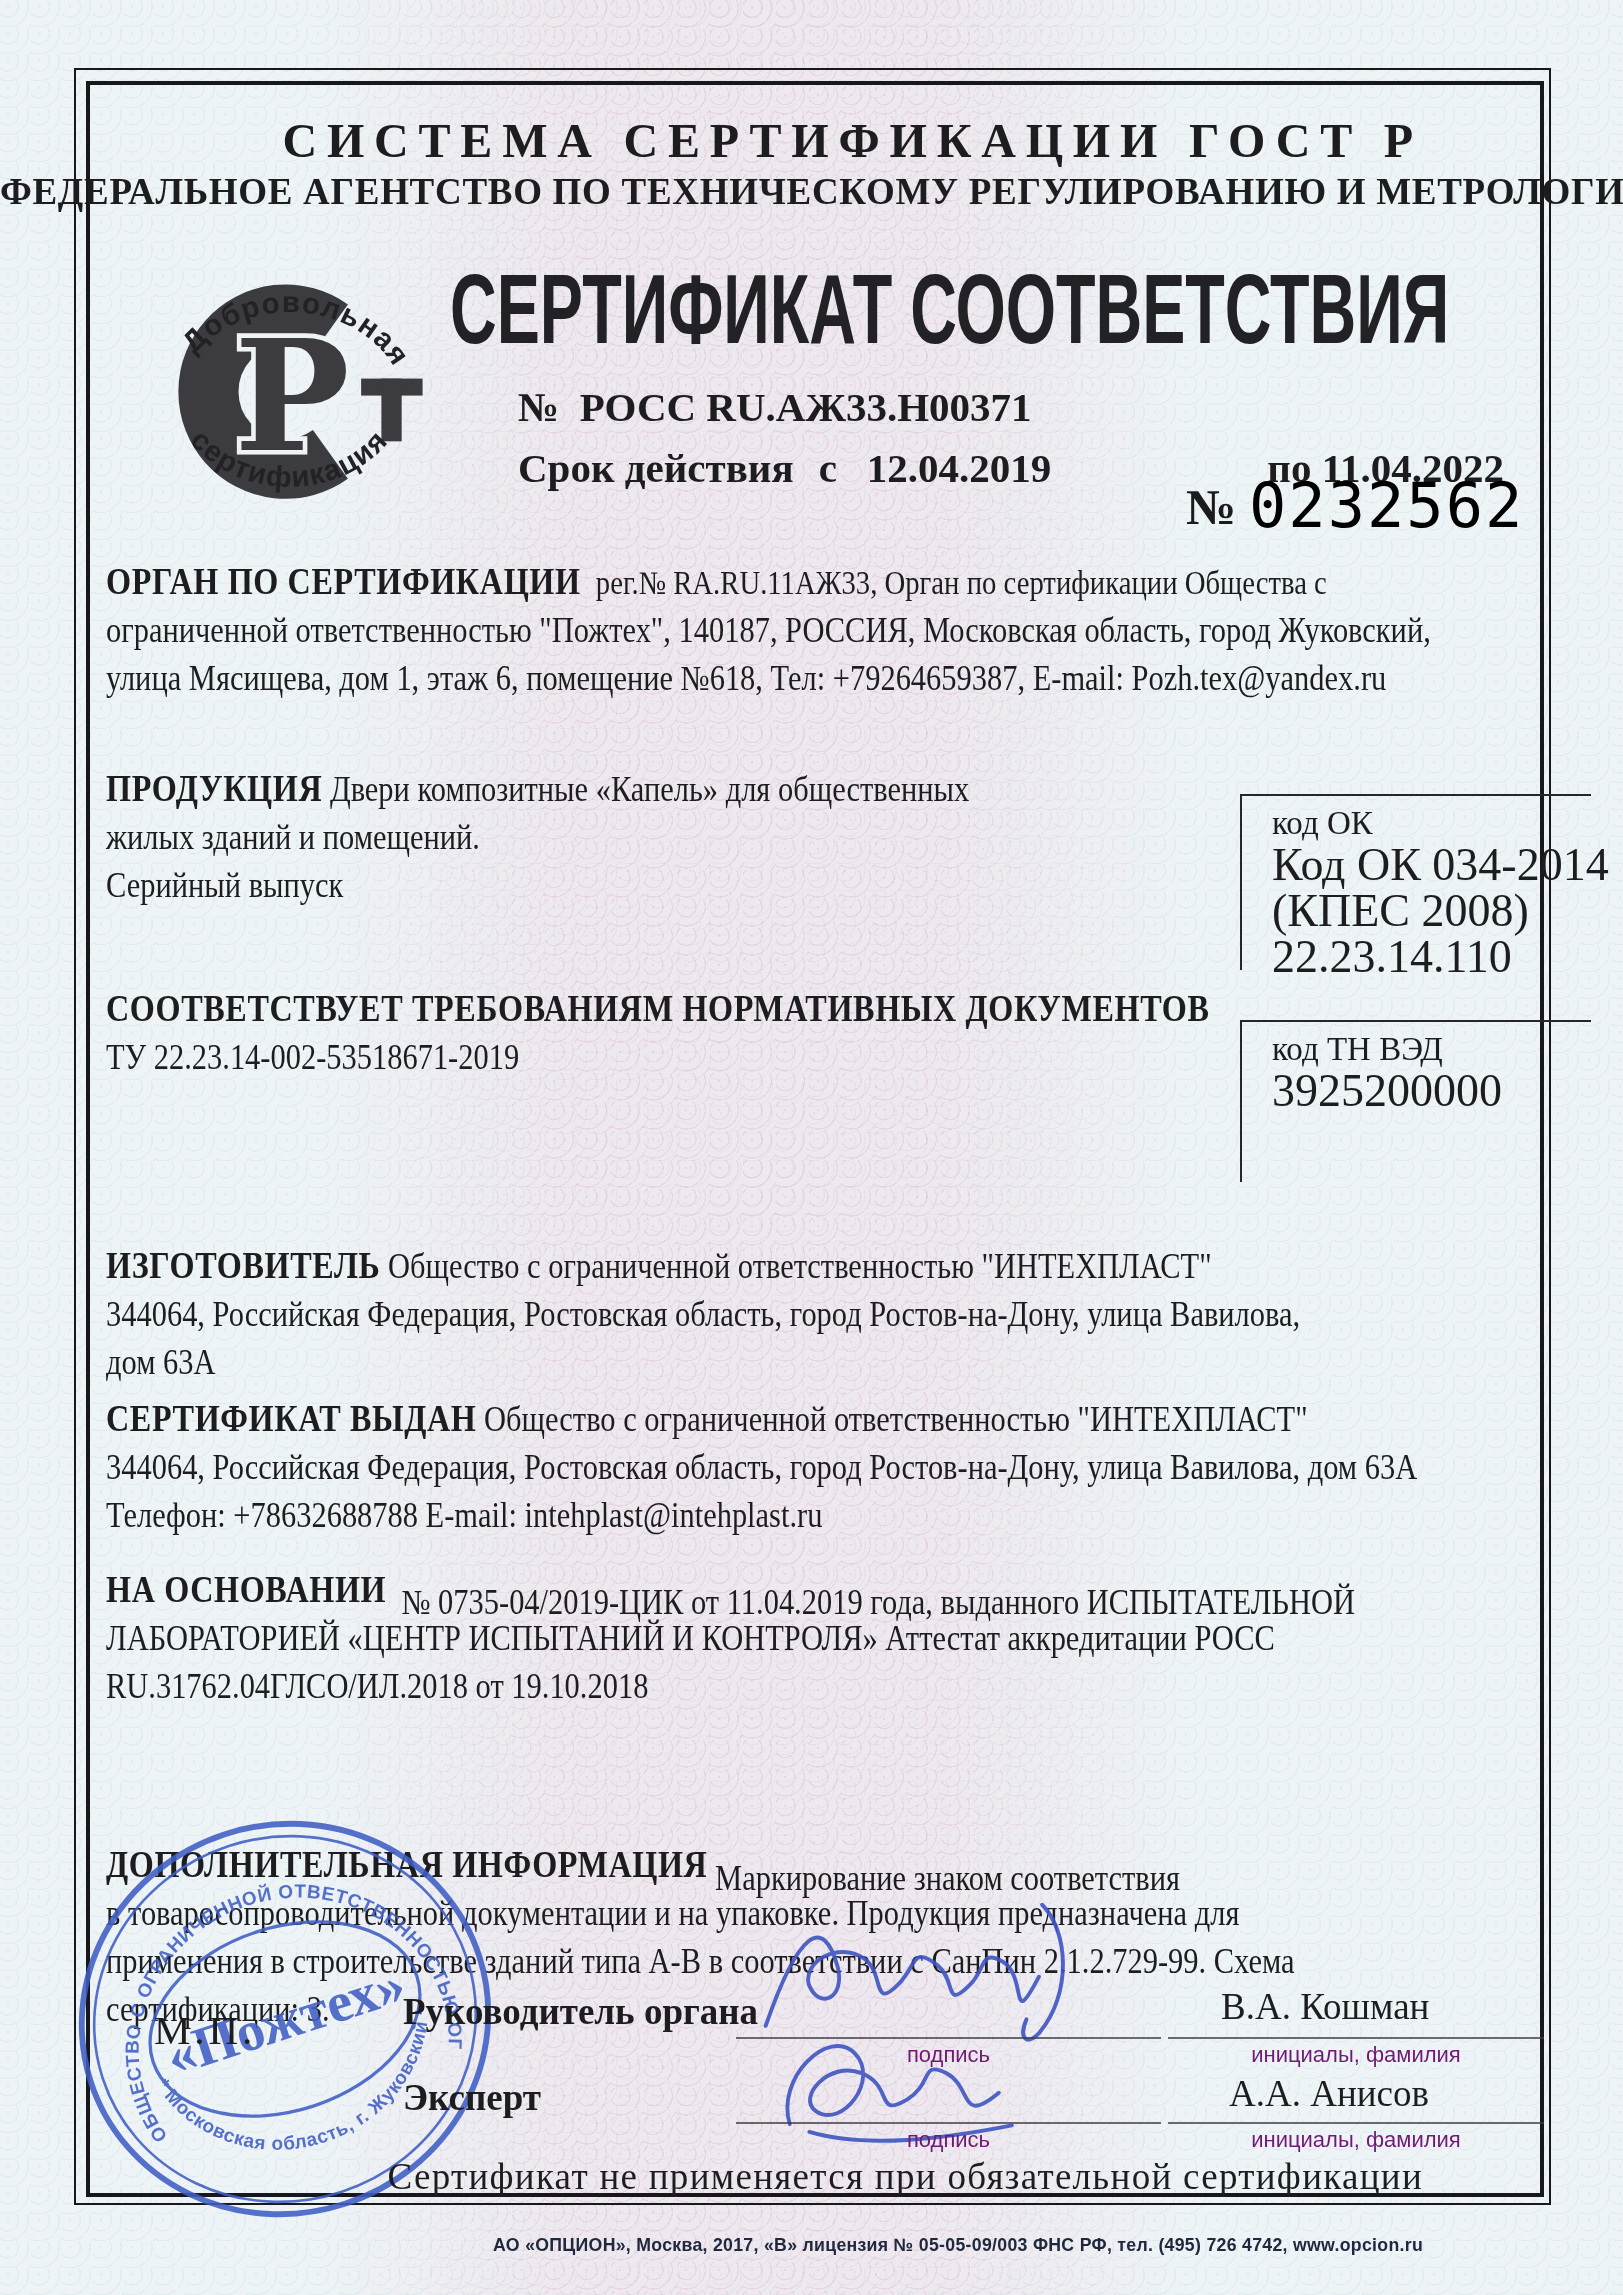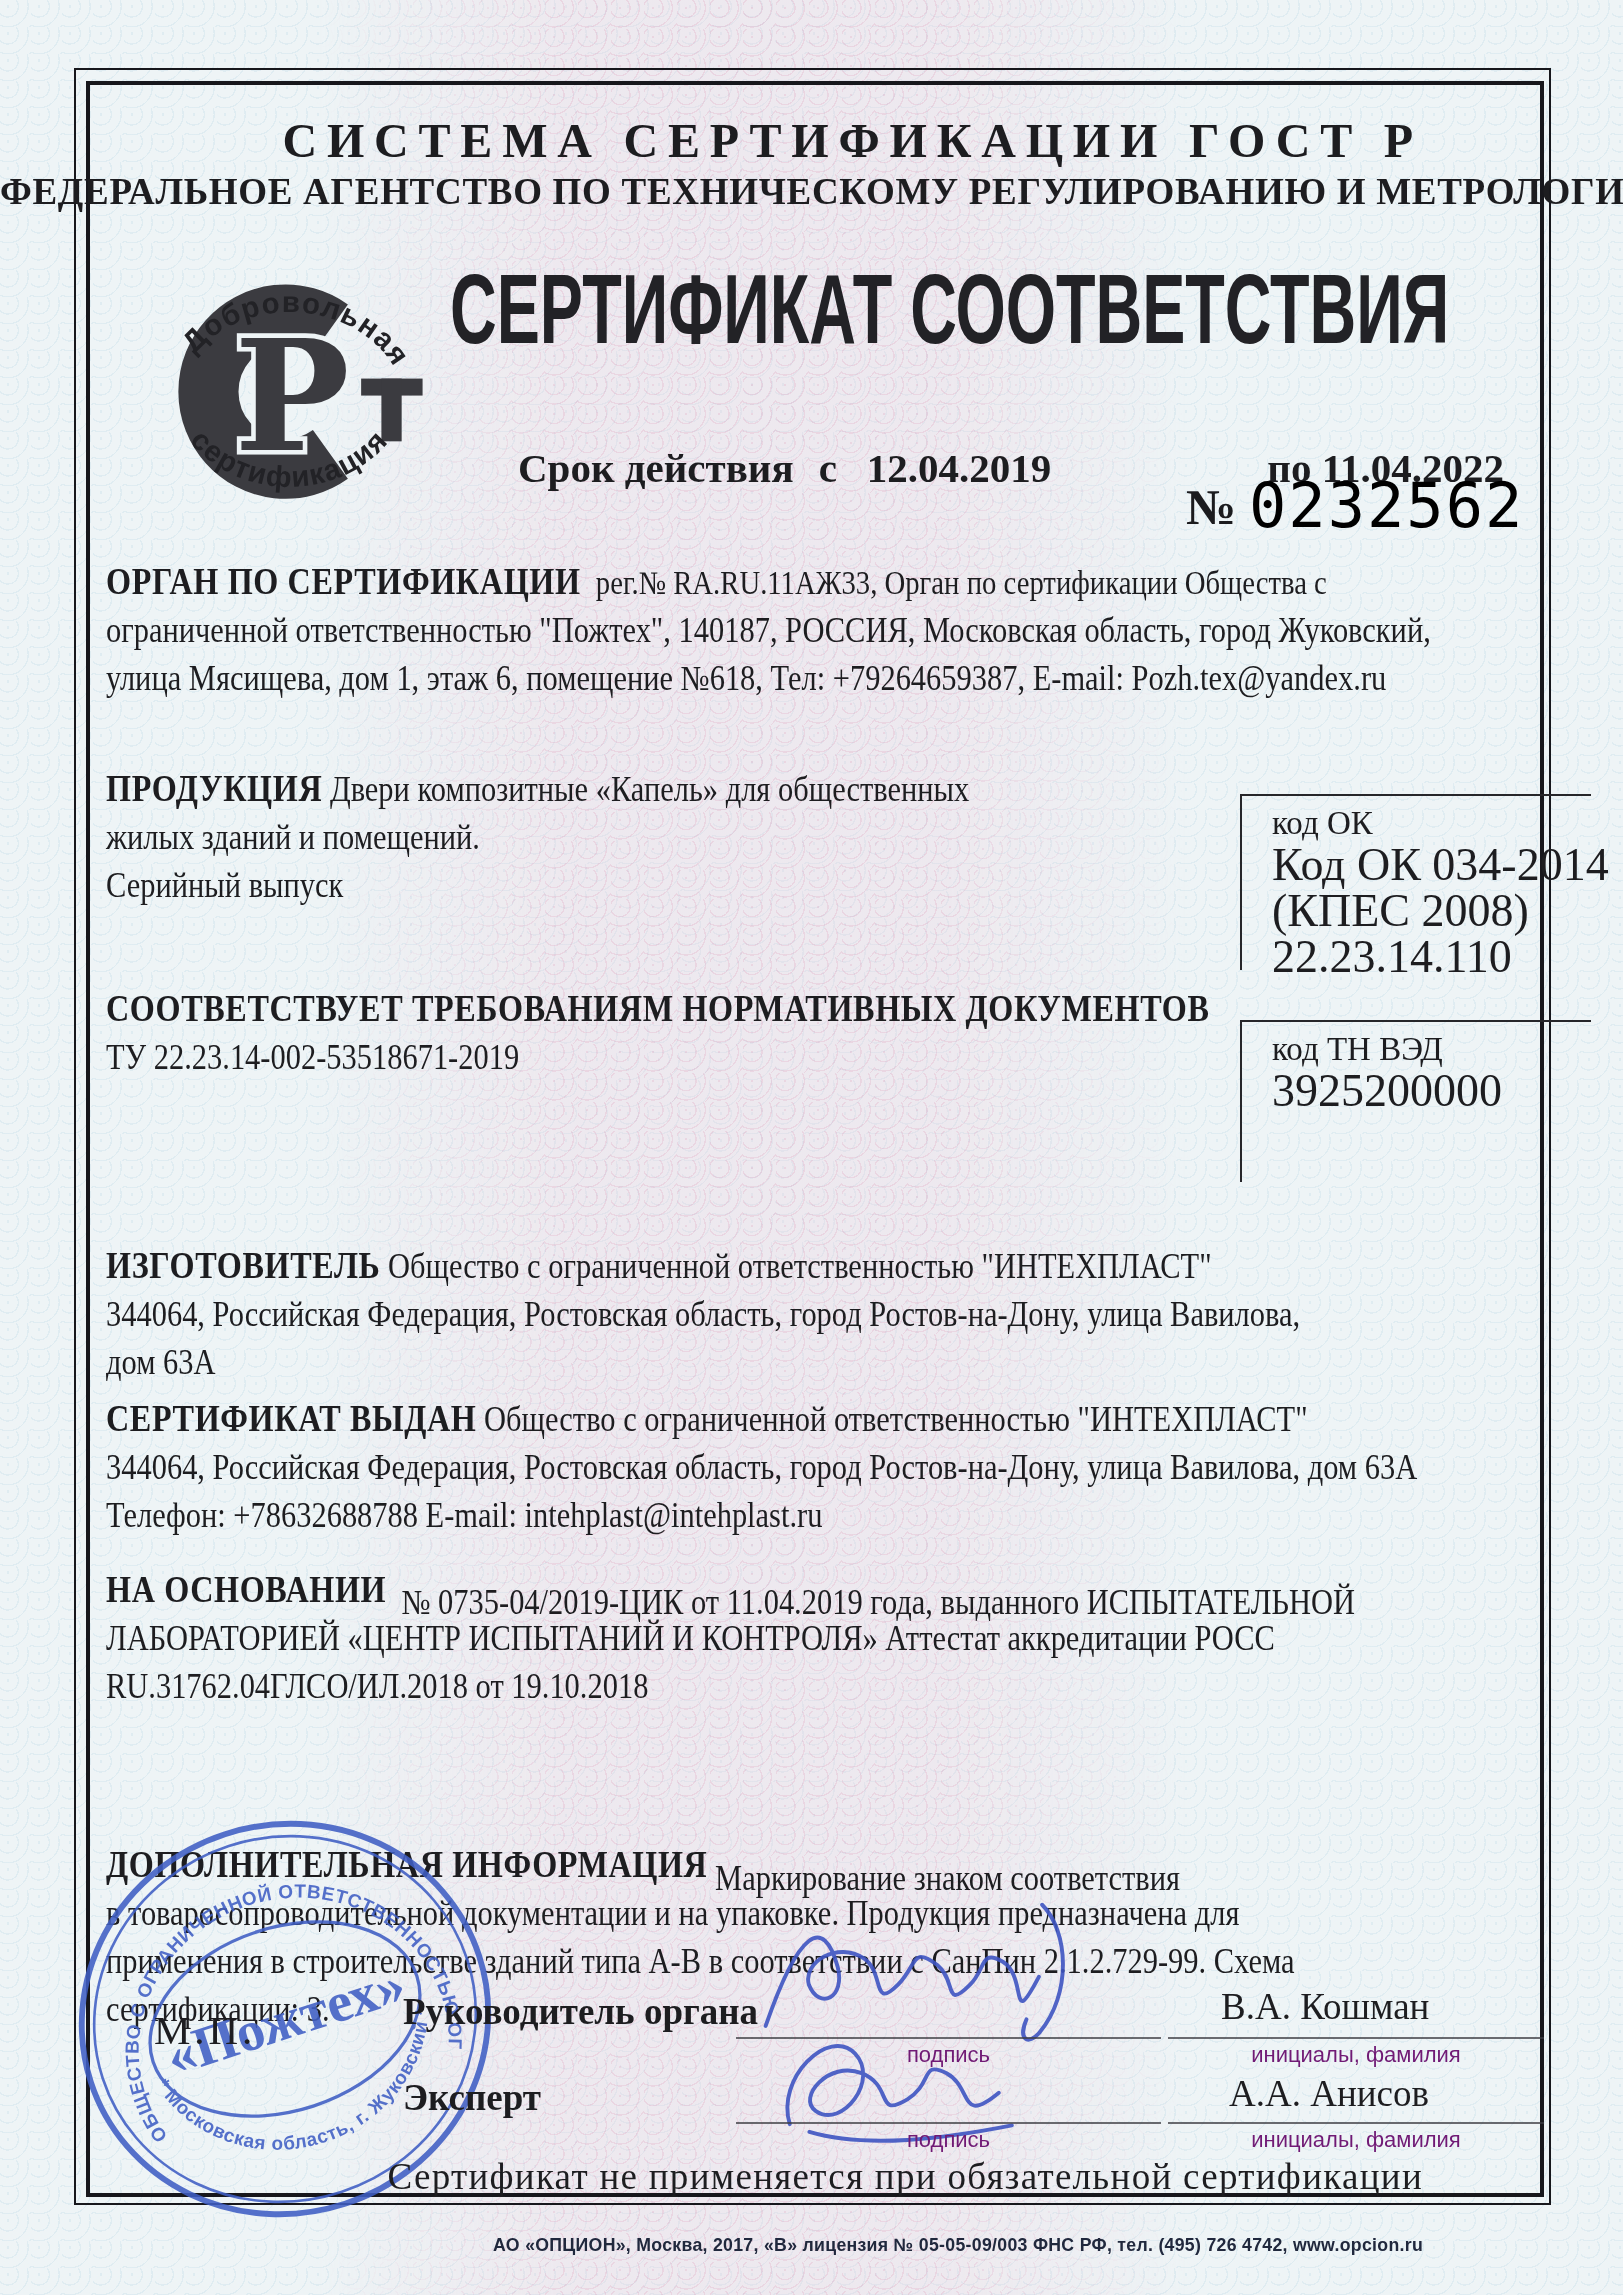--- a/index.html
+++ b/index.html
@@ -80,20 +80,23 @@
         <textPath href="#logoTopArc" xlink:href="#logoTopArc" startOffset="6%">Добровольная</textPath>
       </text>
       <text font-family="Liberation Sans, sans-serif" font-weight="bold" font-size="45" fill="#222226" letter-spacing="2">
         <textPath href="#logoBotArc" xlink:href="#logoBotArc" startOffset="7%">сертификация</textPath>
       </text>
     </svg>
   </div>
 
   <div class="abs title">СЕРТИФИКАТ СООТВЕТСТВИЯ</div>
 
+  <div class="abs numline">
+    <span>№</span>&nbsp;&nbsp;<span>РОСС RU.АЖ33.Н00371</span>
+  </div>
   <div class="abs validity">
     <span>Срок действия</span><span class="gap1"></span><span>с</span><span class="gap2"></span><span>12.04.2019</span><span class="gap3"></span><span>по</span>&nbsp;<span>11.04.2022</span>
   </div>
 
   <div class="abs blankno-sym">№</div>
   <div class="abs blankno-digits">0232562</div>
 
   <div class="abs sec" style="left:106px;top:558px;">
     <div class="ln"><span class="h">ОРГАН ПО СЕРТИФИКАЦИИ</span>&nbsp;&nbsp;<span class="reg">рег.№ RA.RU.11АЖ33, Орган по сертификации Общества с</span></div>
     <div class="ln">ограниченной ответственностью "Пожтех", 140187, РОССИЯ, Московская область, город Жуковский,</div>

